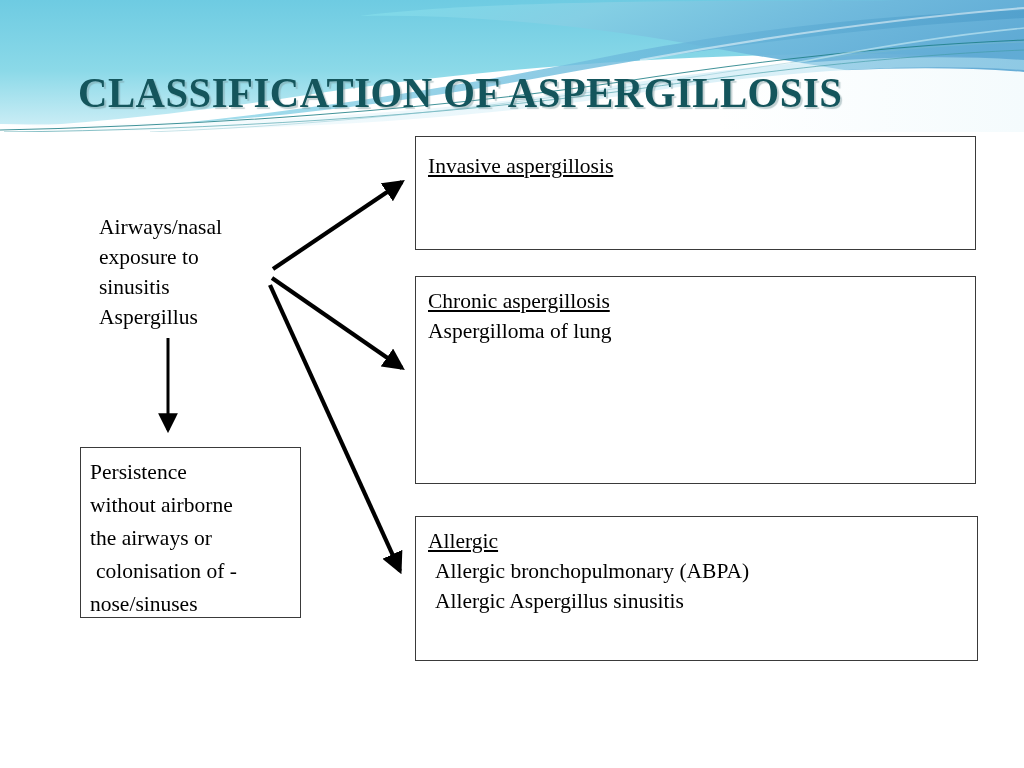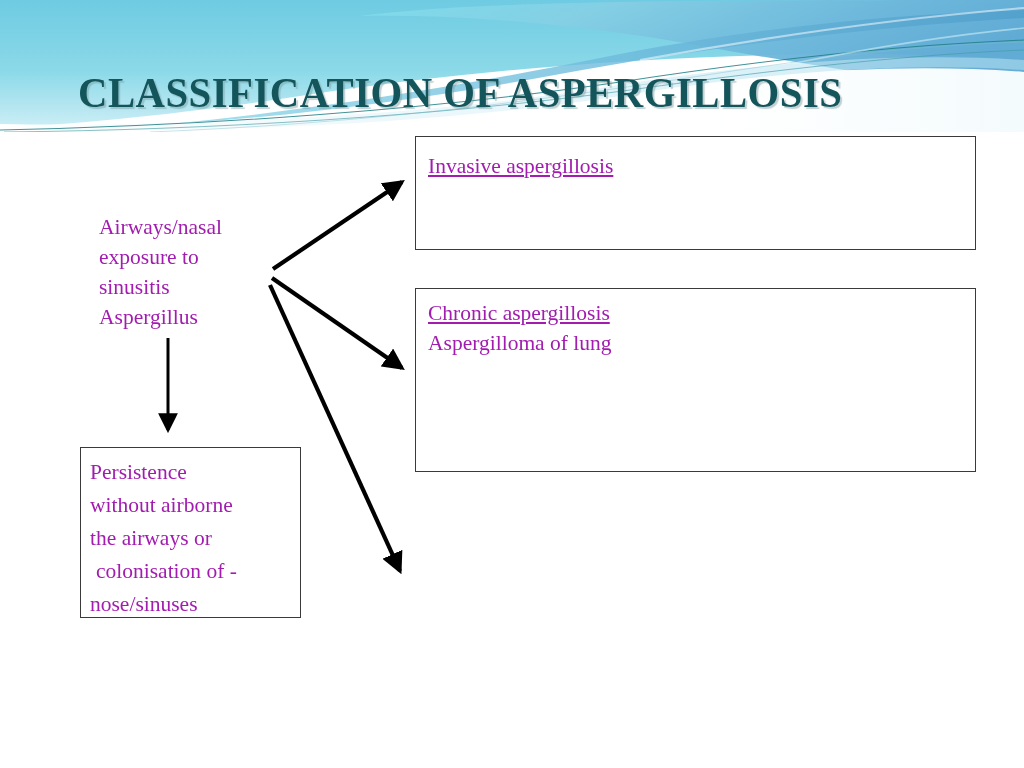--- a/index.html
+++ b/index.html
@@ -51,41 +51,40 @@
 
   
   .box {
     position: absolute;
     border: 1.6px solid #3a3a3a;
     background: #ffffff;
   }
 
   .box-text, .plain-text {
     font-family: "Liberation Serif", "DejaVu Serif", serif;
-    color: #a21caf;
+    color: #000000;
     font-size: 21.5px;
     line-height: 30px;
   }
 
   .headline {
     text-decoration: underline;
     text-underline-offset: 2px;
   }
 
   
   #box-invasive {
     left: 415px; top: 136px;
     width: 561px; height: 114px;
     padding: 14px 0 0 12px;
   }
   #box-chronic {
     left: 415px; top: 276px;
-    width: 561px; height: 184px;
+    width: 561px; height: 208px;
     padding: 9px 0 0 12px;
-    margin-top: 12px;
   }
   #box-allergic {
     left: 415px; top: 516px;
     width: 563px; height: 145px;
     padding: 9px 0 0 12px;
   }
   .sub-line { padding-left: 7px; }
 
   
   #source-text {
@@ -202,20 +201,25 @@
 
   <div class="box" id="box-invasive">
     <div class="box-text headline">Invasive  aspergillosis</div>
   </div>
 
   <div class="box" id="box-chronic">
     <div class="box-text headline">Chronic aspergillosis</div>
     <div class="box-text">Aspergilloma of lung</div>
   </div>
 
+  <div class="box" id="box-allergic">
+    <div class="box-text headline">Allergic</div>
+    <div class="box-text sub-line">Allergic bronchopulmonary (ABPA)</div>
+    <div class="box-text sub-line">Allergic Aspergillus sinusitis</div>
+  </div>
 
   <div class="box" id="box-persistence">
     <div class="box-text">Persistence</div>
     <div class="box-text">without airborne</div>
     <div class="box-text">the airways or</div>
     <div class="box-text indent">colonisation of -</div>
     <div class="box-text">nose/sinuses</div>
   </div>
 
 </div>

